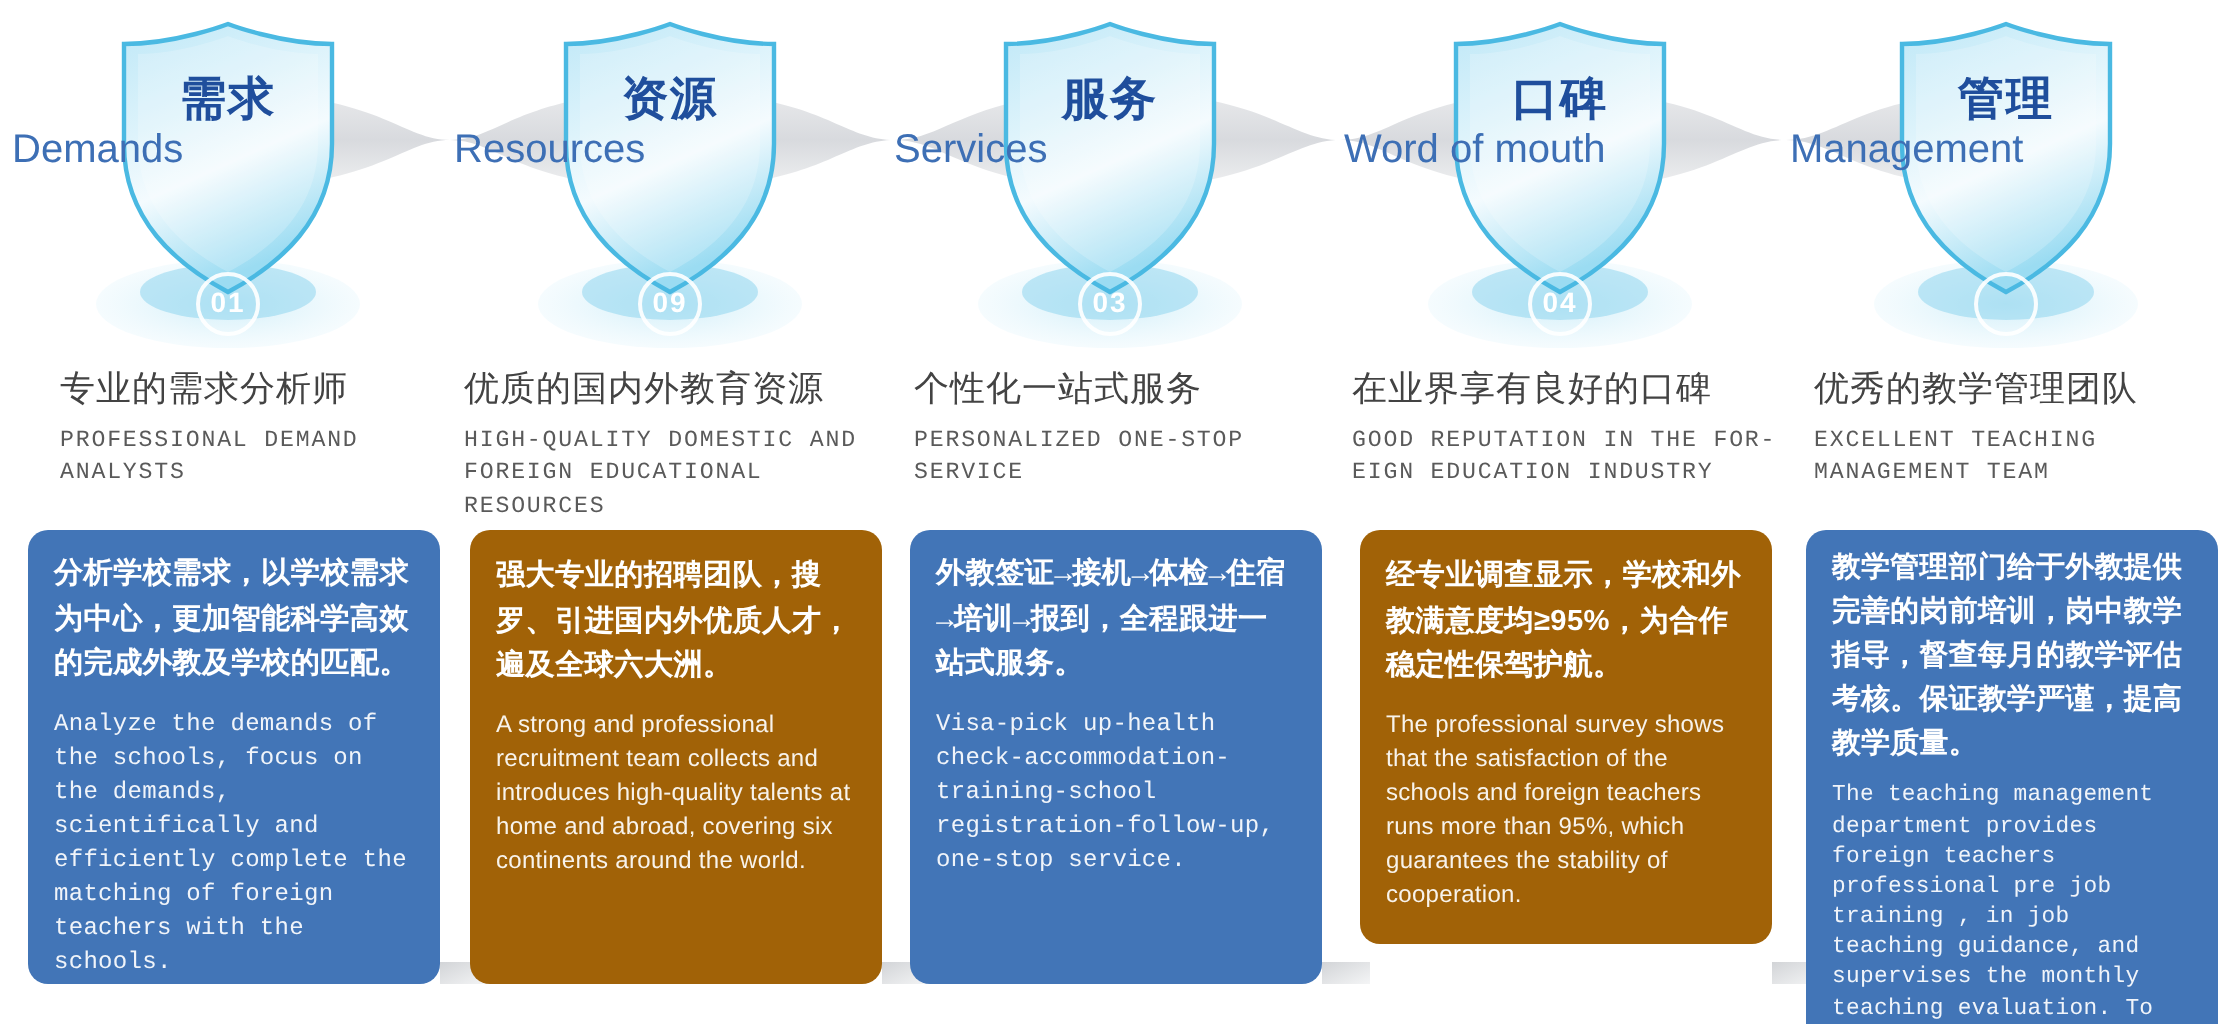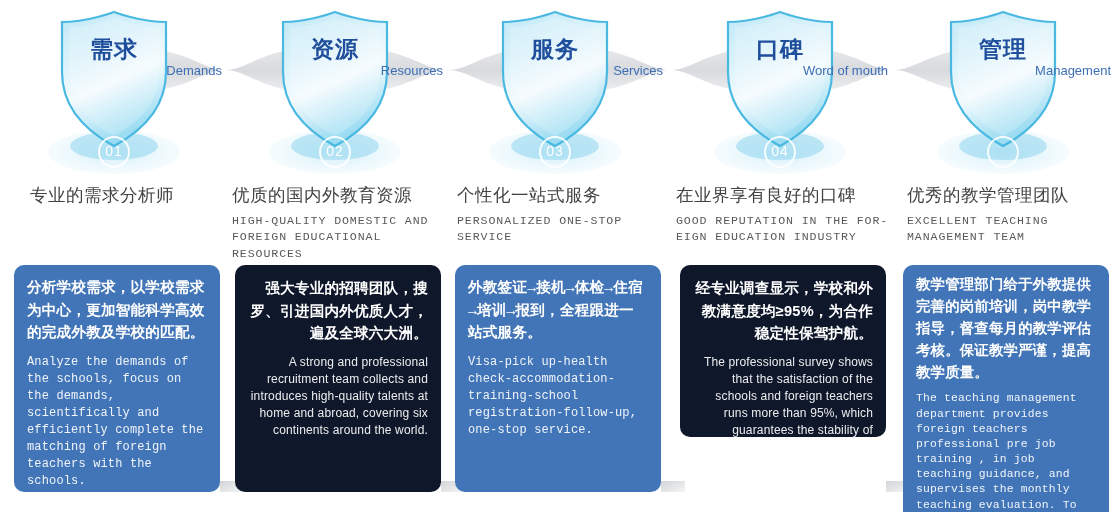--- a/index.html
+++ b/index.html
@@ -23,26 +23,26 @@
 
   
   .badge{position:relative;height:182px;}
   .badge svg{position:absolute;left:50%;top:0;transform:translateX(-50%);}
   .badge .cn{
     position:absolute;left:0;right:0;top:38px;text-align:center;
     font-size:23px;font-weight:bold;color:#1f4e9c;letter-spacing:1px;
     line-height:1;z-index:3;
   }
   .badge .en{
-    position:absolute;left:0;right:0;top:64px;text-align:right;
-    font-size:13px;color:#3d6fb5;line-height:1.12;z-index:3;
+    position:absolute;left:0;right:0;top:64px;text-align:left;
+    font-size:20px;color:#3d6fb5;line-height:1.12;z-index:3;
   }
   .badge .num{
     position:absolute;left:0;right:0;top:143px;text-align:center;
-    font-size:14px;font-weight:normal;color:#ffffff;letter-spacing:1px;z-index:3;
+    font-size:14px;font-weight:bold;color:#ffffff;letter-spacing:1px;z-index:3;
   }
 
   
   .heads{position:absolute;top:186px;left:0;width:216px;font-family:Liberation Mono, monospace;}
   .head-cn{
     font-size:17.5px;color:#434343;line-height:1.25;margin:0 0 5px 0;
     letter-spacing:0.5px;white-space:nowrap;
   }
   .head-en{
     font-size:11.6px;color:#5a5a5a;line-height:1.42;letter-spacing:0.9px;
@@ -58,33 +58,33 @@
   .c-pad-d{padding-left:4px;}
   .c-pad-e{padding-left:12px;}
 
   
   .panel{
     position:absolute;left:8px;width:206px;top:265px;
     border-radius:10px;padding:12px 13px 14px 13px;
     box-sizing:border-box;color:#ffffff;
   }
   .panel.blue{background:#4275b7;font-family:Liberation Mono, monospace;}
-  .panel.orange{background:#0f172a;text-align:right;}
+  .panel.orange{background:#a16207;}
   .panel-cn{
     font-size:14.6px;font-weight:bold;line-height:1.55;margin:0 0 9px 0;
     letter-spacing:0.2px;
   }
   .panel-en{
     font-size:12px;line-height:1.42;color:rgba(255,255,255,0.92);
     letter-spacing:0.15px;
   }
   .panel.h-a{height:227px;}
   .panel.h-b{height:227px;}
   .panel.h-c{height:227px;}
-  .panel.h-d{height:172px;}
+  .panel.h-d{height:207px;}
   .panel.h-e{height:287px;padding-top:10px;}
   .panel.h-e .panel-cn{font-size:14.4px;line-height:1.52;margin-bottom:7px;}
   .panel.h-e .panel-en{font-size:11.4px;line-height:1.33;}
 
   
   .flap{
     position:absolute;width:24px;height:11px;left:214px;top:481px;
     background:linear-gradient(to bottom right,#d2d4d7,#f4f5f6);
     z-index:0;
   }
@@ -128,20 +128,21 @@
         <path d="M70,12 C70,12 44,22 18,22 L18,72 C18,110 44,132 70,146 C96,132 122,110 122,72 L122,22 C96,22 70,12 70,12 Z" fill="url(#sg0)" stroke="#4ab9e2" stroke-width="2.2"></path>
         <path d="M70,18 C70,18 47,27 25,27 L25,72 C25,104 47,124 70,136 C93,124 115,104 115,72 L115,27 C93,27 70,18 70,18 Z" fill="#ffffff" opacity="0.20"></path>
         <circle cx="70" cy="152" r="15" fill="none" stroke="#ffffff" stroke-width="2" opacity="0.9"></circle>
       </svg>
       <div class="cn">需求</div>
       <div class="en">Demands</div>
       <div class="num">01</div>
     </div>
     <div class="heads c-pad-a">
       <div class="head-cn">专业的需求分析师</div>
+      <div class="head-en">PROFESSIONAL DEMAND ANALYSTS</div>
     </div>
     <div class="flap"></div>
     <div class="panel blue h-a">
       <div class="panel-cn">分析学校需求，以学校需求为中心，更加智能科学高效的完成外教及学校的匹配。</div>
       <div class="panel-en">Analyze the demands of the schools, focus on the demands, scientifically and efficiently complete the matching of foreign teachers with the schools.</div>
     </div>
   </div>
 
   <div class="col col-1">
     <div class="badge">
@@ -159,21 +160,21 @@
           </radialGradient>
         </defs>
         <ellipse cx="70" cy="152" rx="66" ry="22" fill="url(#pl1)" opacity="0.55"></ellipse>
         <ellipse cx="70" cy="146" rx="44" ry="14" fill="#8fd6ef" opacity="0.55"></ellipse>
         <path d="M70,12 C70,12 44,22 18,22 L18,72 C18,110 44,132 70,146 C96,132 122,110 122,72 L122,22 C96,22 70,12 70,12 Z" fill="url(#sg1)" stroke="#4ab9e2" stroke-width="2.2"></path>
         <path d="M70,18 C70,18 47,27 25,27 L25,72 C25,104 47,124 70,136 C93,124 115,104 115,72 L115,27 C93,27 70,18 70,18 Z" fill="#ffffff" opacity="0.20"></path>
         <circle cx="70" cy="152" r="15" fill="none" stroke="#ffffff" stroke-width="2" opacity="0.9"></circle>
       </svg>
       <div class="cn">资源</div>
       <div class="en">Resources</div>
-      <div class="num">02</div>
+      <div class="num">09</div>
     </div>
     <div class="heads c-pad-b">
       <div class="head-cn">优质的国内外教育资源</div>
       <div class="head-en">HIGH-QUALITY DOMESTIC AND FOREIGN EDUCATIONAL RESOURCES</div>
     </div>
     <div class="flap"></div>
     <div class="panel orange h-b">
       <div class="panel-cn">强大专业的招聘团队，搜罗、引进国内外优质人才，遍及全球六大洲。</div>
       <div class="panel-en">A strong and professional recruitment team collects and introduces high-quality talents at home and abroad, covering six continents around the world.</div>
     </div>

